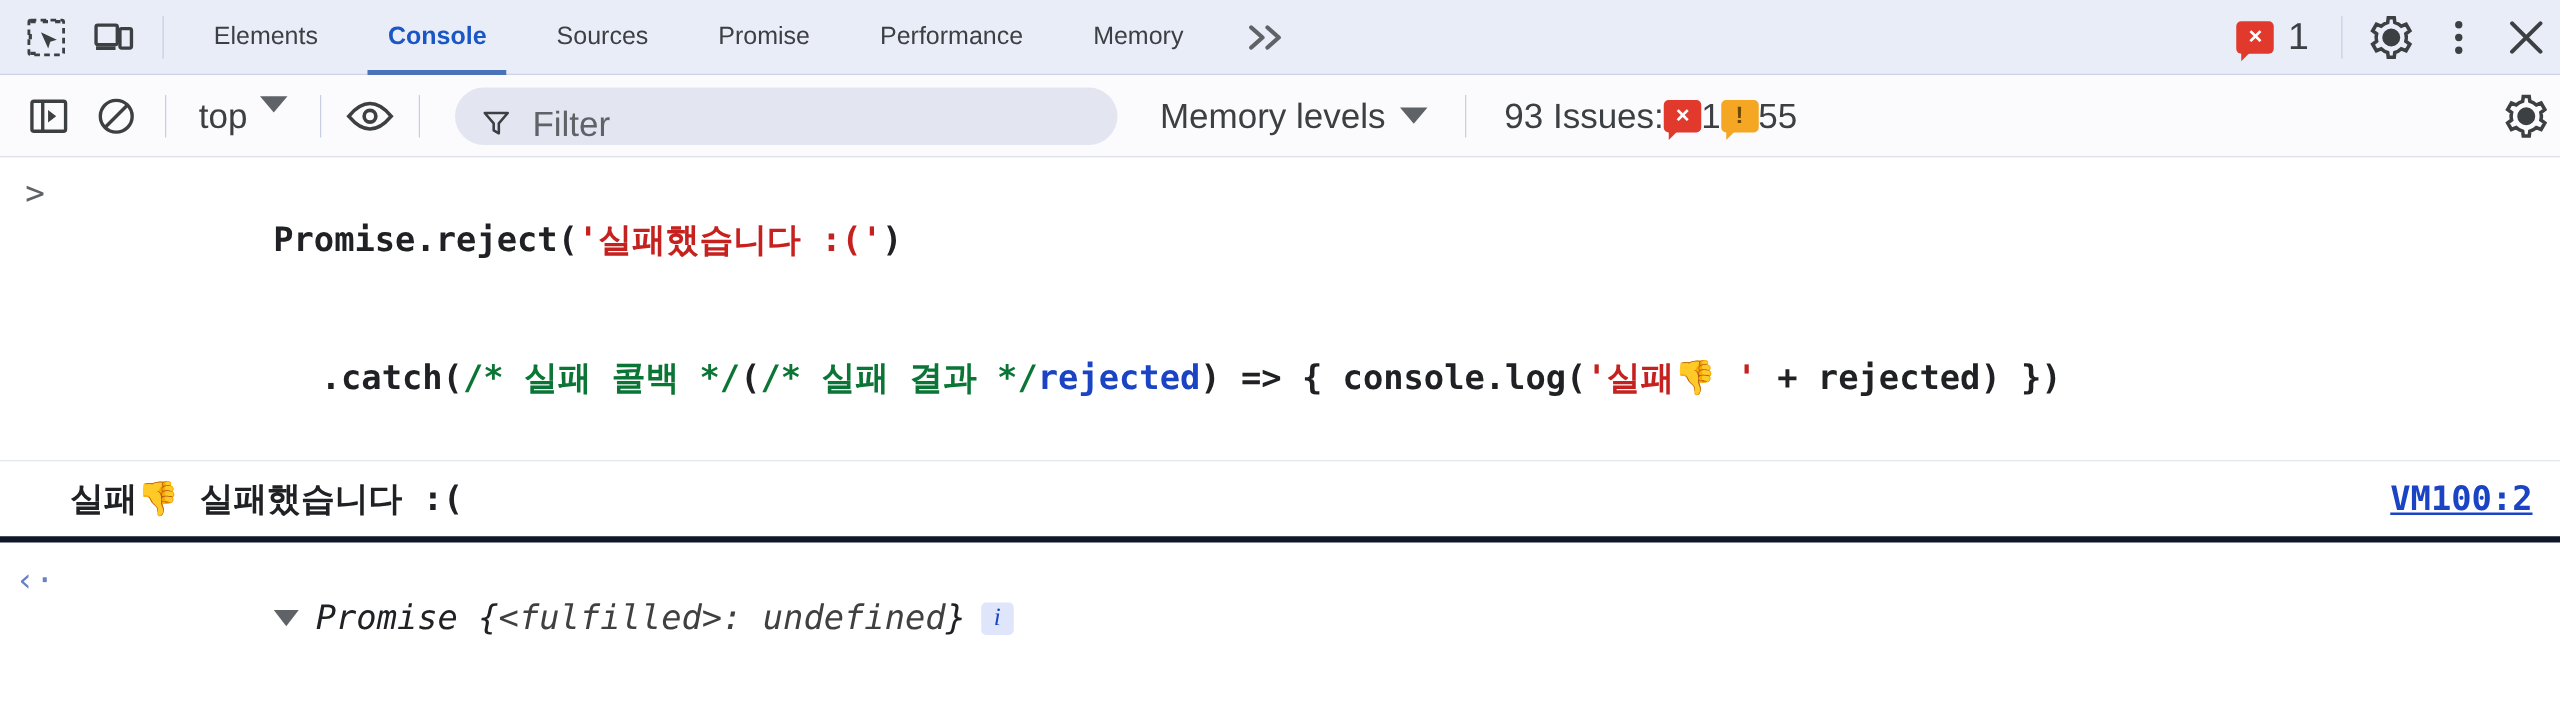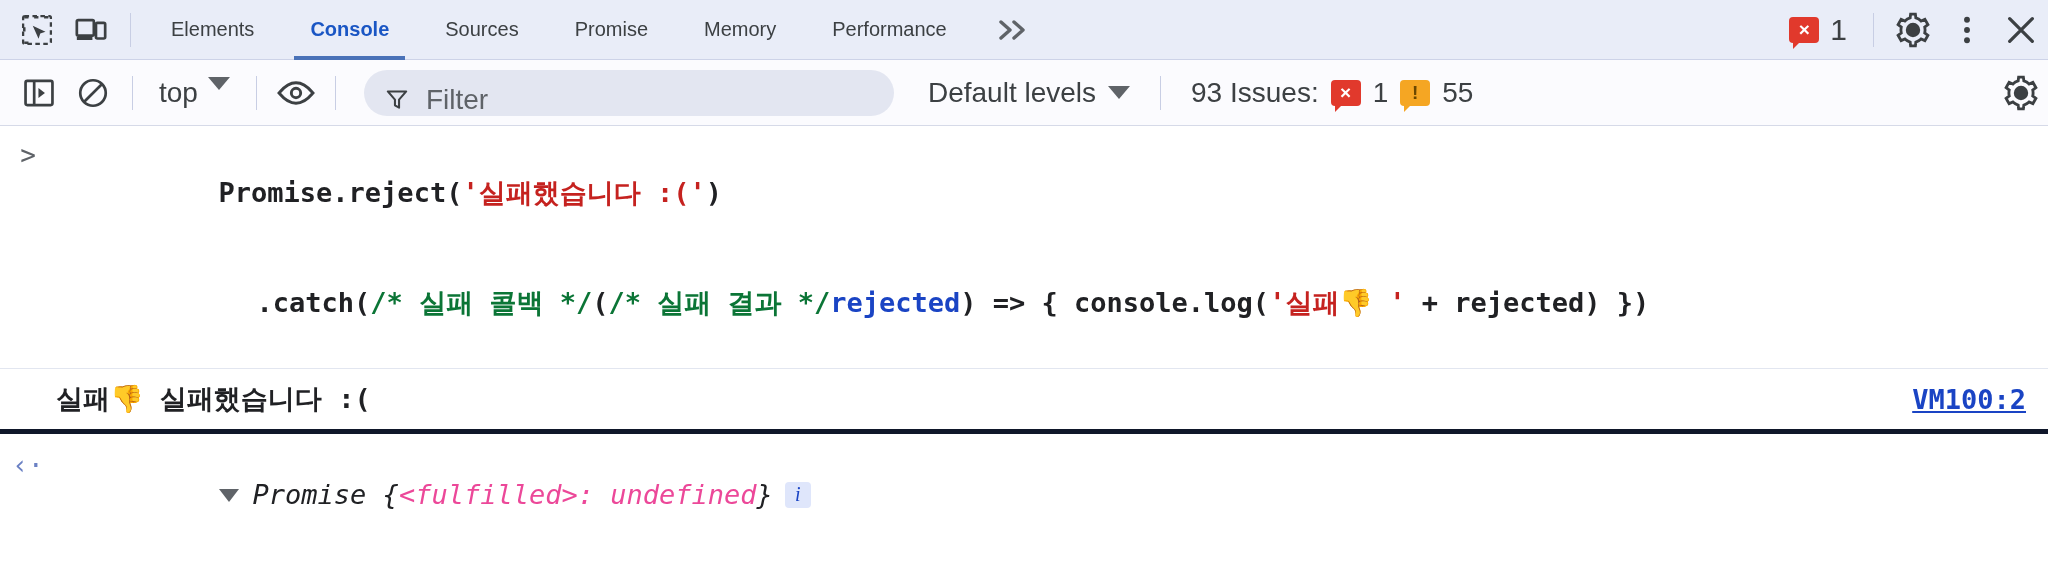--- a/index.html
+++ b/index.html
@@ -119,21 +119,21 @@
     font-size: 28px; color: #5f6368;
   }
   .levels-select {
     display: flex; align-items: center; gap: 12px;
     font-size: 28px; color: #3c4043;
     padding: 0 18px;
     cursor: pointer;
     white-space: nowrap;
   }
   .issues-group {
-    display: flex; align-items: center; gap: 12px;
+    display: flex; align-items: center; 
     padding: 0 18px;
     cursor: pointer;
     white-space: nowrap;
   }
   .issues-label { font-size: 28px; color: #3c4043; }
 
   
   .console-body {
     background: #ffffff;
     font-family: "DejaVu Sans Mono", monospace;
@@ -185,21 +185,21 @@
     width: 0; height: 0;
     margin-right: 14px;
     vertical-align: 2px;
   }
   .tri.down {
     border-left: 10px solid transparent;
     border-right: 10px solid transparent;
     border-top: 13px solid #5f6368;
   }
   .res-head { color: #202124; font-style: italic; white-space: pre; }
-  .res-head .dim { color: #ec4899; }
+  .res-head .dim { color: #404040; }
   .info-i {
     display: inline-flex; align-items: center; justify-content: center;
     width: 26px; height: 26px;
     border-radius: 4px;
     background: #dfe6fb;
     color: #1a44c4;
     font-size: 20px; font-style: italic;
     font-family: "Liberation Serif", serif;
     vertical-align: 3px;
     margin-left: 12px;
@@ -227,22 +227,22 @@
       <rect x="15.5" y="7" width="6.5" height="11" rx="1" stroke="#3c4043" stroke-width="1.9" fill="none"></rect>
     </svg>
   </div>
 
   <div class="vsep"></div>
 
   <div class="tab-item">Elements</div>
   <div class="tab-item active">Console</div>
   <div class="tab-item">Sources</div>
   <div class="tab-item">Promise</div>
+  <div class="tab-item">Performance</div>
   <div class="tab-item">Memory</div>
-  <div class="tab-item">Performance</div>
 
   <div class="tab-more">
     <svg width="40" height="30" viewBox="0 0 40 30">
       <path d="M8 7l9 8-9 8M21 7l9 8-9 8" stroke="#5f6368" stroke-width="3.4" fill="none" stroke-linecap="round" stroke-linejoin="round"></path>
     </svg>
   </div>
 
   <div class="spacer"></div>
 
   <div class="err-chip">
@@ -312,21 +312,21 @@
   <div class="filter-box">
     <span>
       <svg width="26" height="26" viewBox="0 0 24 24">
         <path d="M3.5 5h17l-6.6 7.6V20l-3.8-2.2v-5.2z" stroke="#3c4043" stroke-width="1.9" fill="none" stroke-linejoin="round"></path>
       </svg>
     </span>
     <span class="filter-text">Filter</span>
   </div>
 
   <div class="levels-select">
-    <span>Default levels</span>
+    <span>Memory levels</span>
     <span class="caret"></span>
   </div>
 
   <div class="vsep"></div>
 
   <div class="issues-group">
     <span class="issues-label">93 Issues:</span>
     <span class="badge-sq">×</span>
     <span class="issues-label">1</span>
     <span class="badge-sq warn">!</span>

